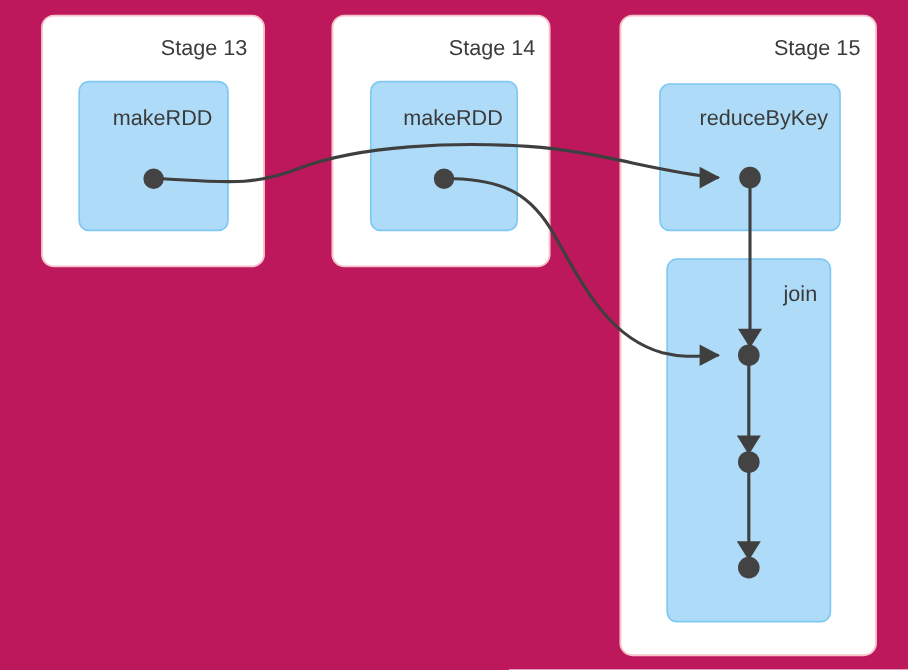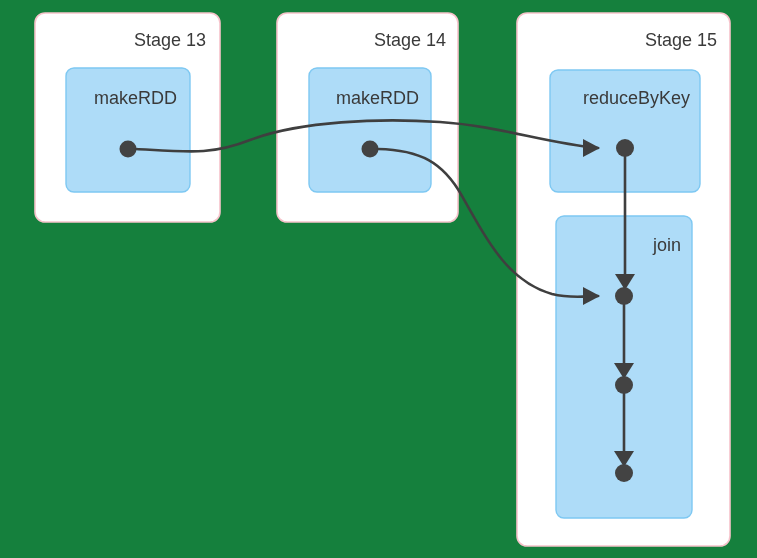--- a/index.html
+++ b/index.html
@@ -7,21 +7,21 @@
     padding: 0;
     background: #ffffff;
   }
   body {
     font-family: "Liberation Sans", sans-serif;
   }
   #canvas {
     position: relative;
     width: 757px;
     height: 558px;
-    background: #15803d;
+    background: #be185d;
     overflow: hidden;
   }
   #dag-svg {
     position: absolute;
     left: 0;
     top: 0;
     width: 757px;
     height: 558px;
   }
   .stage-label, .node-label {

